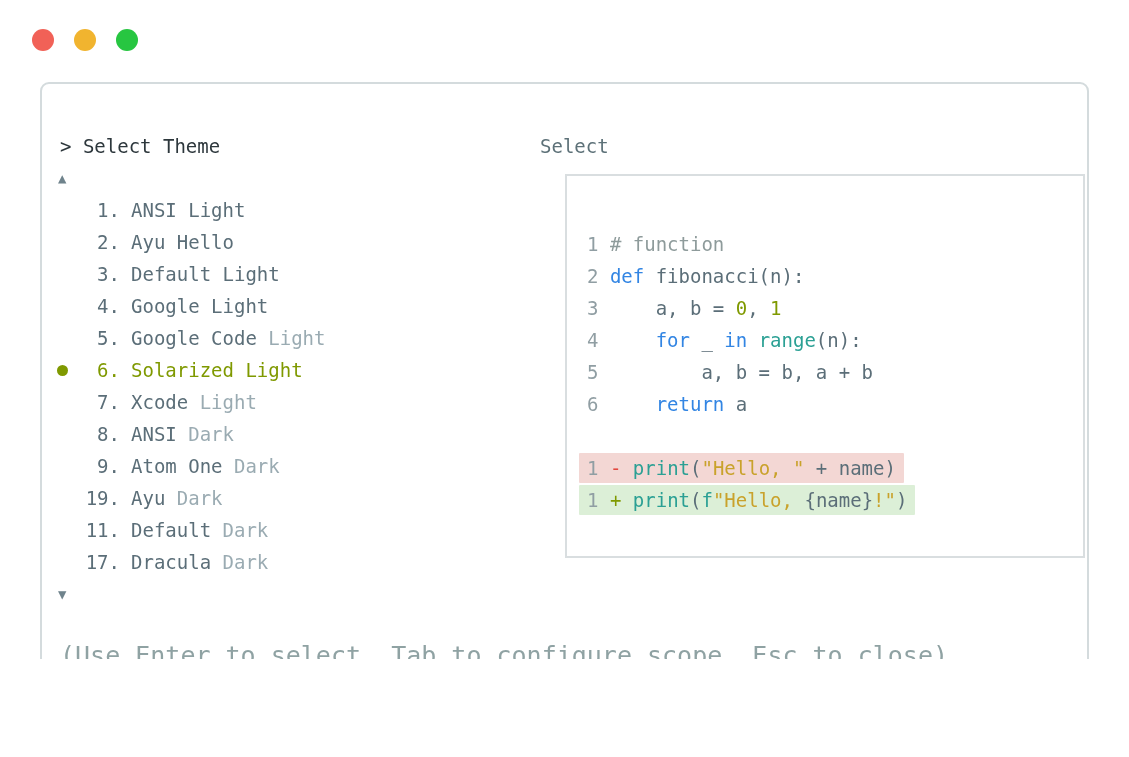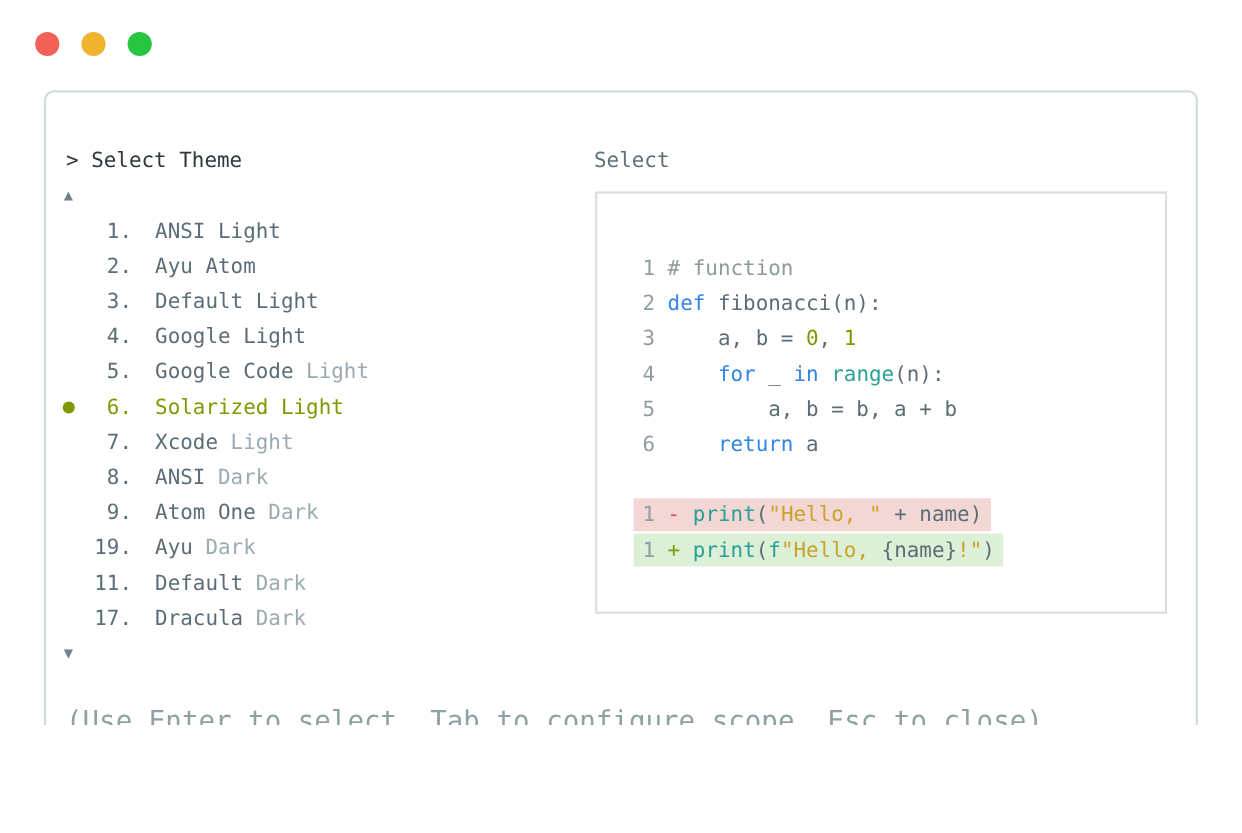--- a/index.html
+++ b/index.html
@@ -32,34 +32,34 @@
     font-size: 14px; color: var(--arrow); text-align: left;
   }
   .scroll-up { top: 78px; }
   .scroll-down { top: 494px; }
 
   .theme-list { position: absolute; left: 0; top: 110px; width: 480px; }
   .theme-row { display: flex; align-items: center; height: 32px; font-size: 19px; }
   .marker { width: 40px; display: flex; align-items: center; padding-left: 15px; }
   .bullet { width: 11px; height: 11px; border-radius: 50%; background: var(--selected); }
   .item-number { width: 38px; text-align: right; white-space: pre; color: var(--plain); }
-  .item-label { margin-left: 21px; white-space: pre; color: var(--plain); }
+  .item-label { margin-left: 11px; white-space: pre; color: var(--plain); }
   .item-suffix { color: var(--muted); white-space: pre; }
   .theme-row.selected .item-number,
   .theme-row.selected .item-label,
   .theme-row.selected .item-suffix { color: var(--selected); }
 
   .help-row {
     position: absolute; left: 18px; top: 556px; height: 32px; line-height: 32px;
     font-size: 25px; color: var(--help); white-space: pre;
   }
 
   .preview-box {
-    position: absolute; left: 499px; top: 90px; width: 520px; height: 384px;
-    border: 2px solid var(--inner-border); background: #ffffff; padding-left: 21px;
+    position: absolute; left: 523px; top: 90px; width: 520px; height: 384px;
+    border: 2px solid var(--inner-border); background: #ffffff;
   }
   .code { padding: 52px 0 0 20px; font-size: 19px; }
   .code-line { height: 32px; line-height: 32px; white-space: pre; }
   .lnum { color: var(--line-number); }
 
   .c-plain   { color: var(--plain); }
   .c-keyword { color: var(--keyword); }
   .c-builtin { color: var(--builtin); }
   .c-string  { color: var(--string); }
   .c-number  { color: var(--number-lit); }
@@ -92,21 +92,21 @@
 
     <div class="theme-list">
         <div class="theme-row">
           <span class="marker"></span>
           <span class="item-number"> 1.</span>
           <span class="item-label">ANSI Light</span>
         </div>
         <div class="theme-row">
           <span class="marker"></span>
           <span class="item-number"> 2.</span>
-          <span class="item-label">Ayu Atom</span>
+          <span class="item-label">Ayu Hello</span>
         </div>
         <div class="theme-row">
           <span class="marker"></span>
           <span class="item-number"> 3.</span>
           <span class="item-label">Default Light</span>
         </div>
         <div class="theme-row">
           <span class="marker"></span>
           <span class="item-number"> 4.</span>
           <span class="item-label">Google Light</span>

